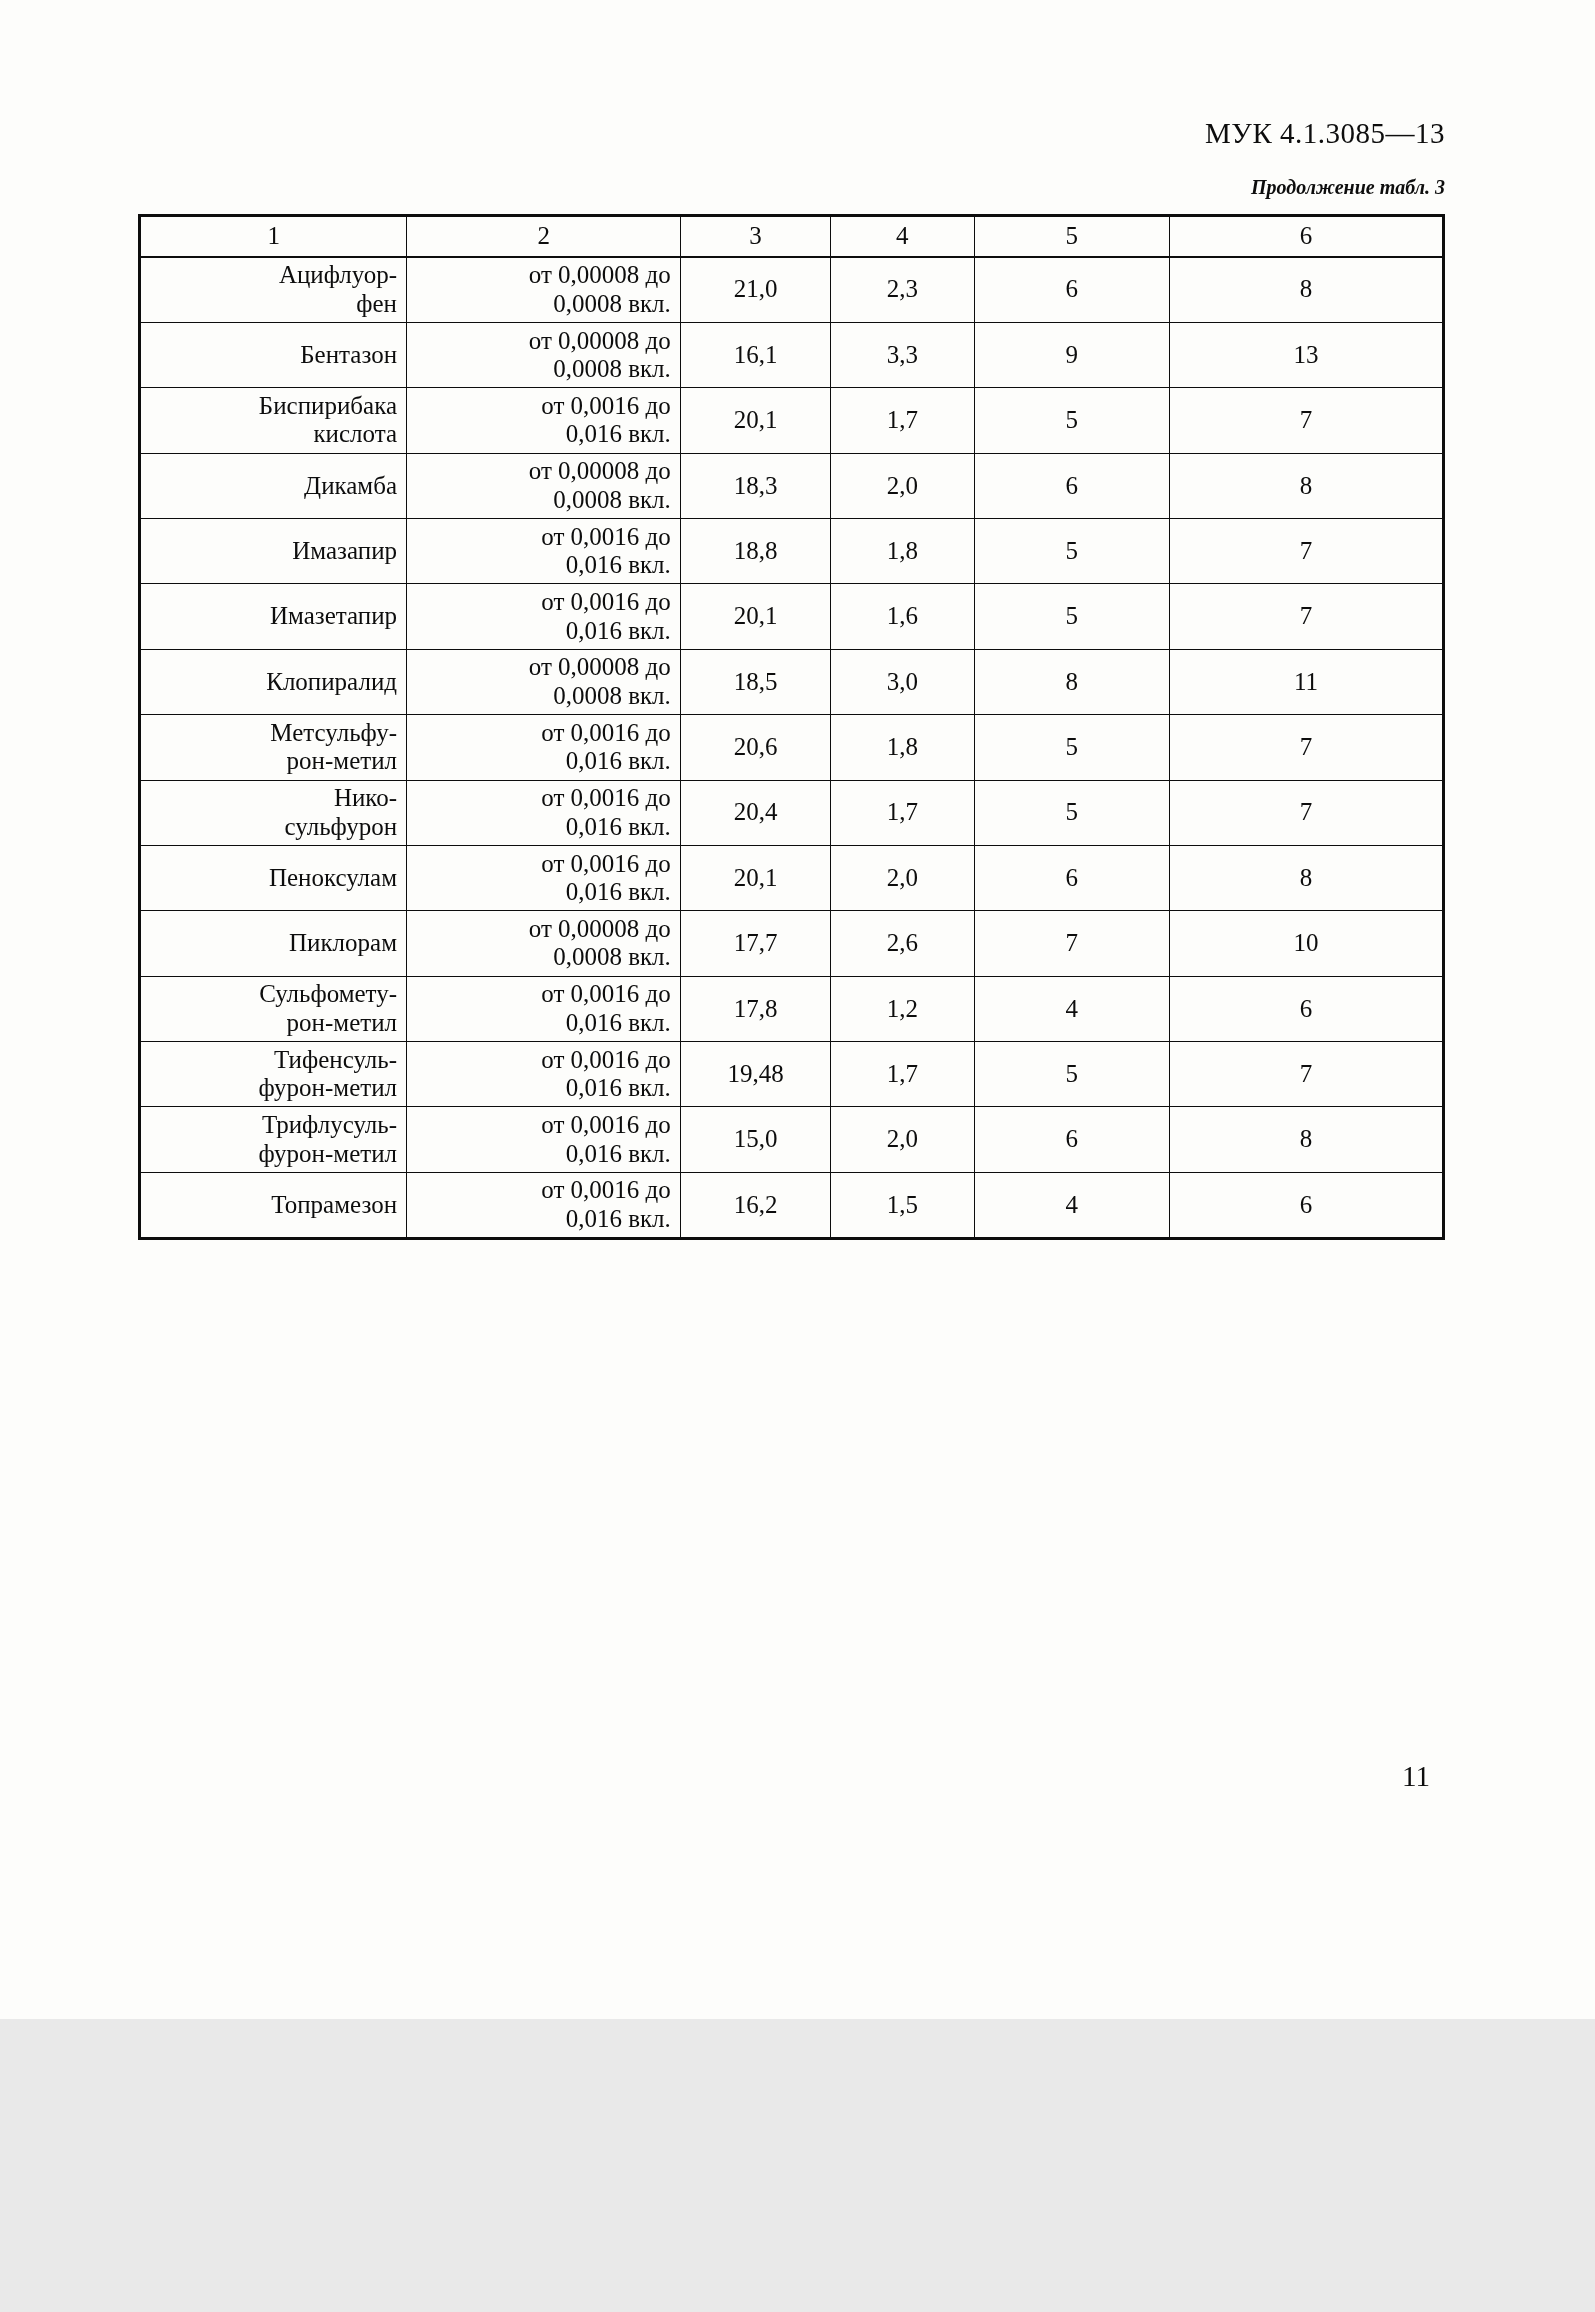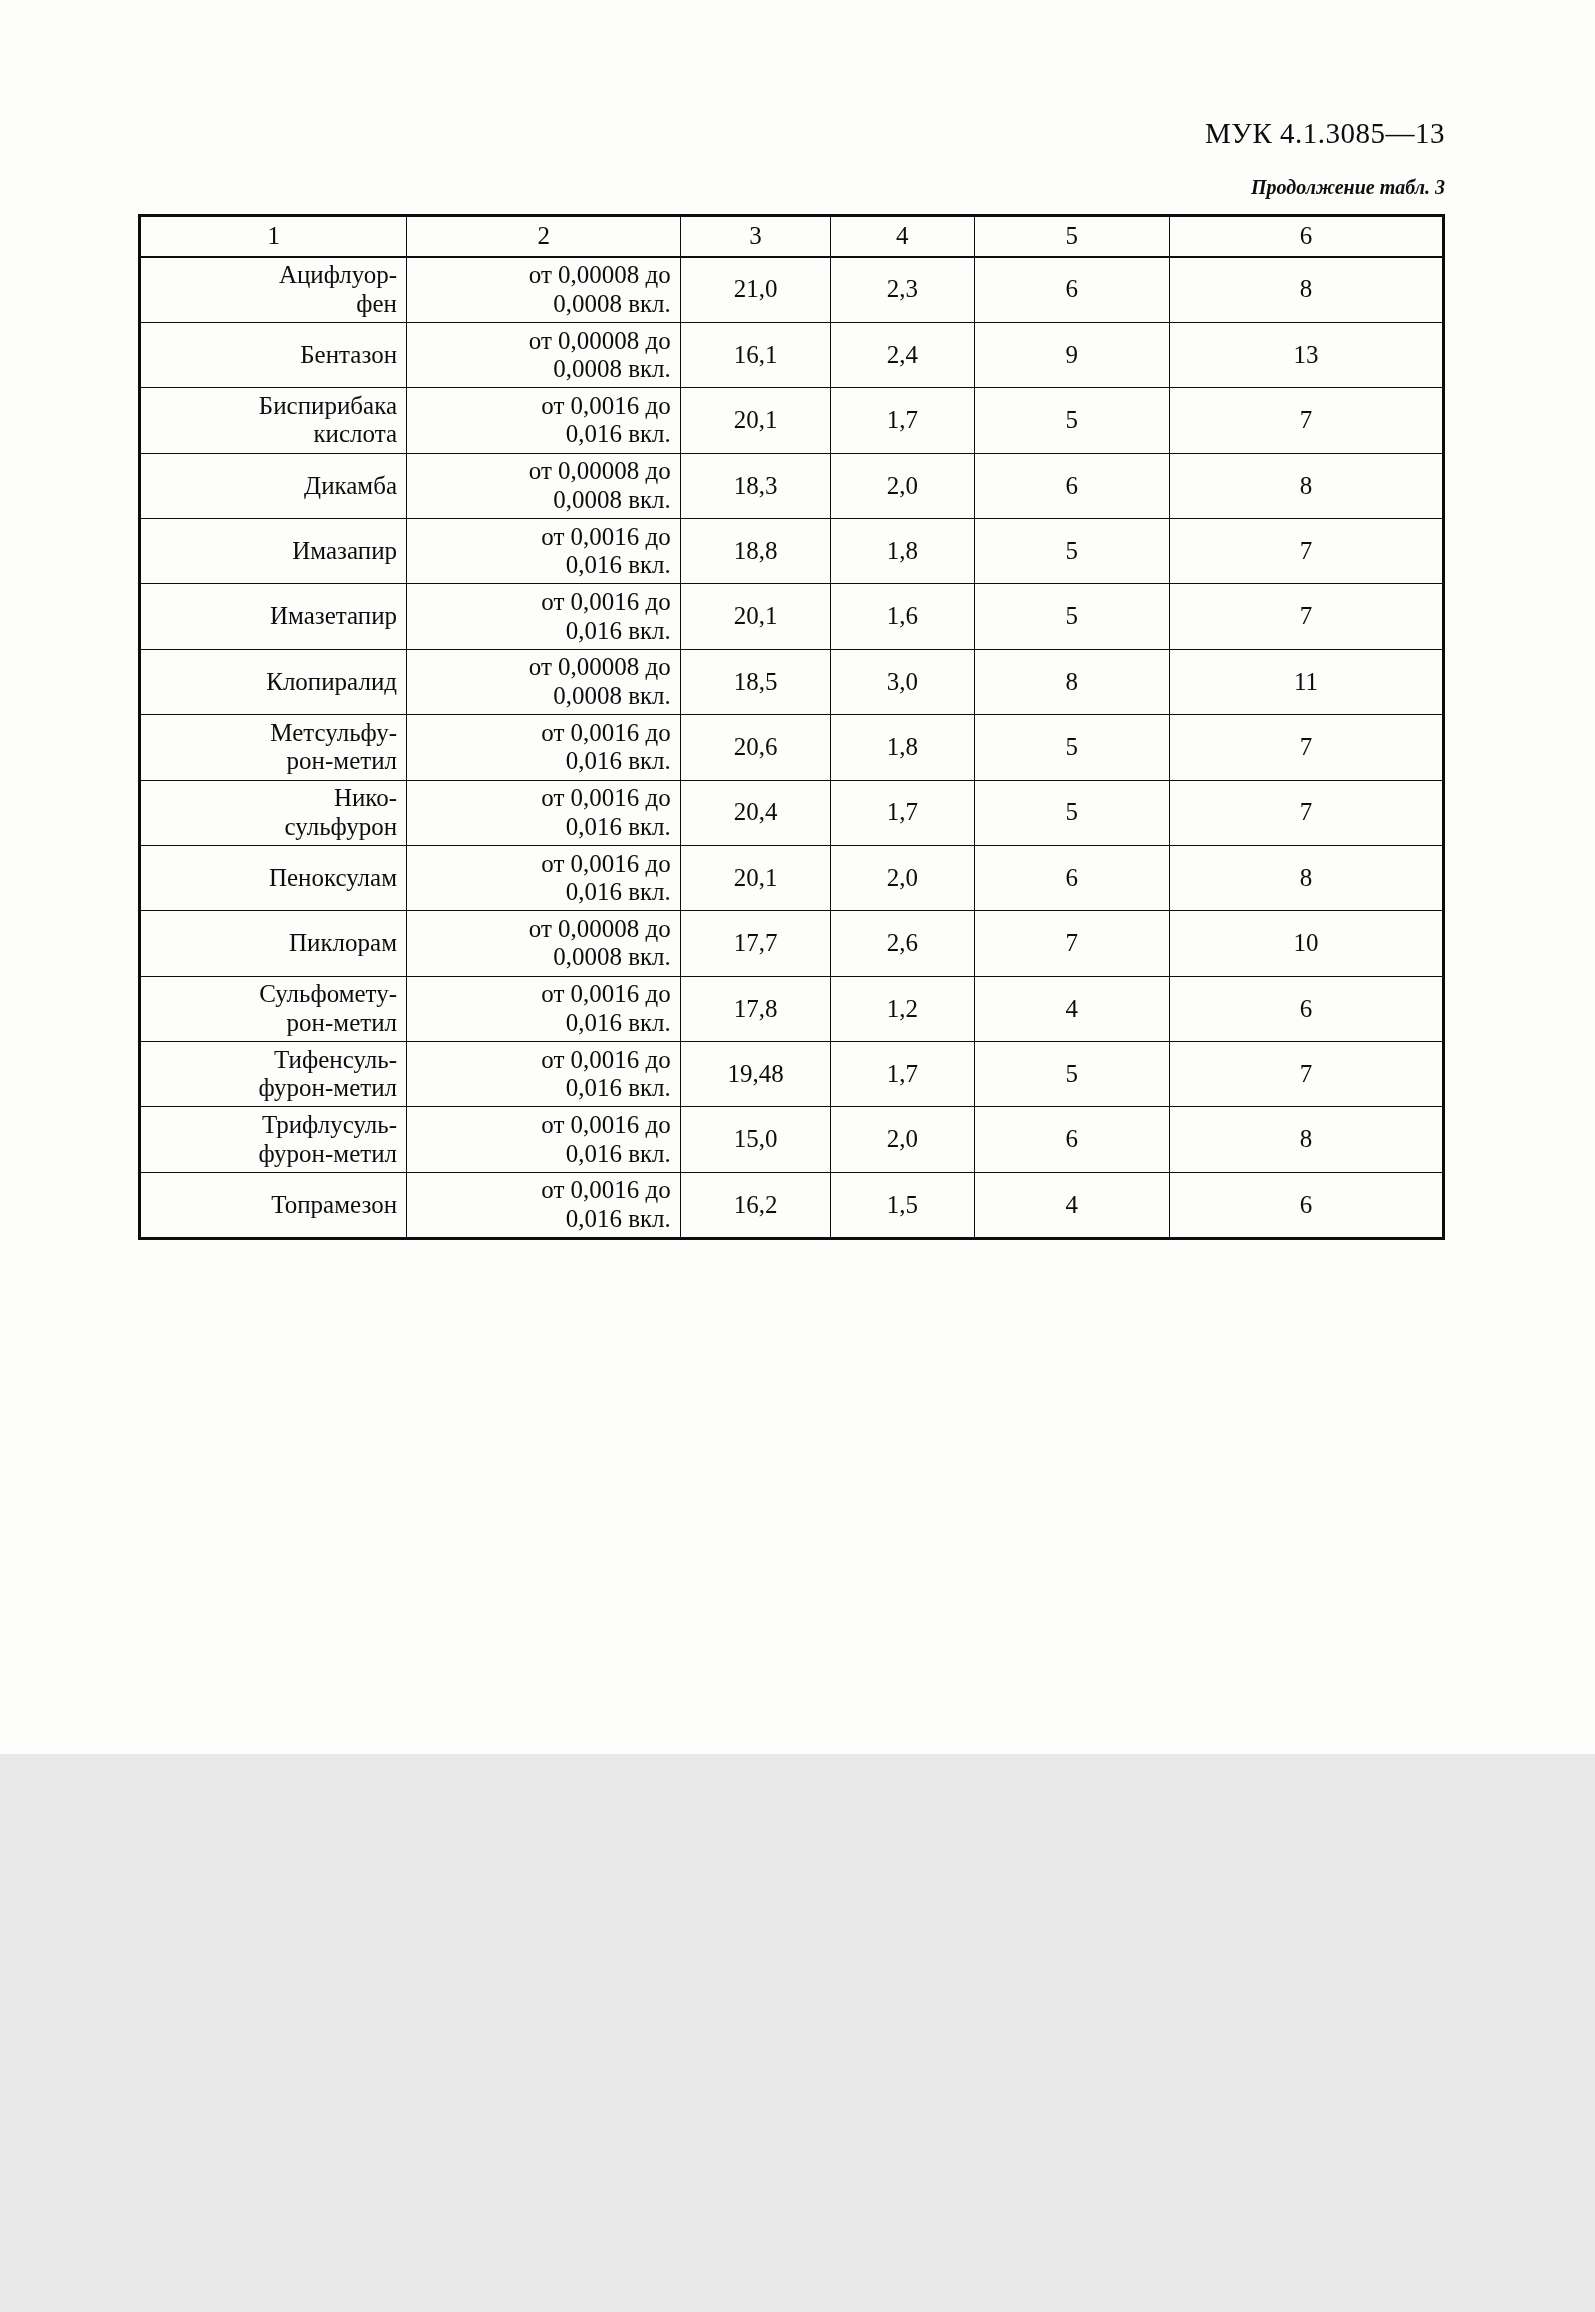--- a/index.html
+++ b/index.html
@@ -3,21 +3,21 @@
 <meta charset="utf-8">
 <style>
   html, body {
     margin: 0;
     padding: 0;
     background: #e9e9e9;
   }
   .page {
     position: relative;
     width: 1596px;
-    height: 1754px;
+    height: 2019px;
     margin: 0 auto;
     background: #fdfdfb;
     color: #0d0d0d;
     font-family: "Liberation Serif", "DejaVu Serif", serif;
     box-sizing: border-box;
     padding: 0 151px 0 138px;
     overflow: hidden;
   }
   .doc-code {
     margin-top: 117px;
@@ -120,21 +120,21 @@
     <td class="col-num">21,0</td>
     <td class="col-num">2,3</td>
     <td class="col-num">6</td>
     <td class="col-num">8</td>
   </tr>
         <tr>
     <td class="col-name">Бентазон</td>
     <td class="col-range">от 0,00008 до
 0,0008 вкл.</td>
     <td class="col-num">16,1</td>
-    <td class="col-num">2,4</td>
+    <td class="col-num">3,3</td>
     <td class="col-num">9</td>
     <td class="col-num">13</td>
   </tr>
         <tr>
     <td class="col-name">Биспирибака
 кислота</td>
     <td class="col-range">от 0,0016 до
 0,016 вкл.</td>
     <td class="col-num">20,1</td>
     <td class="col-num">1,7</td>

